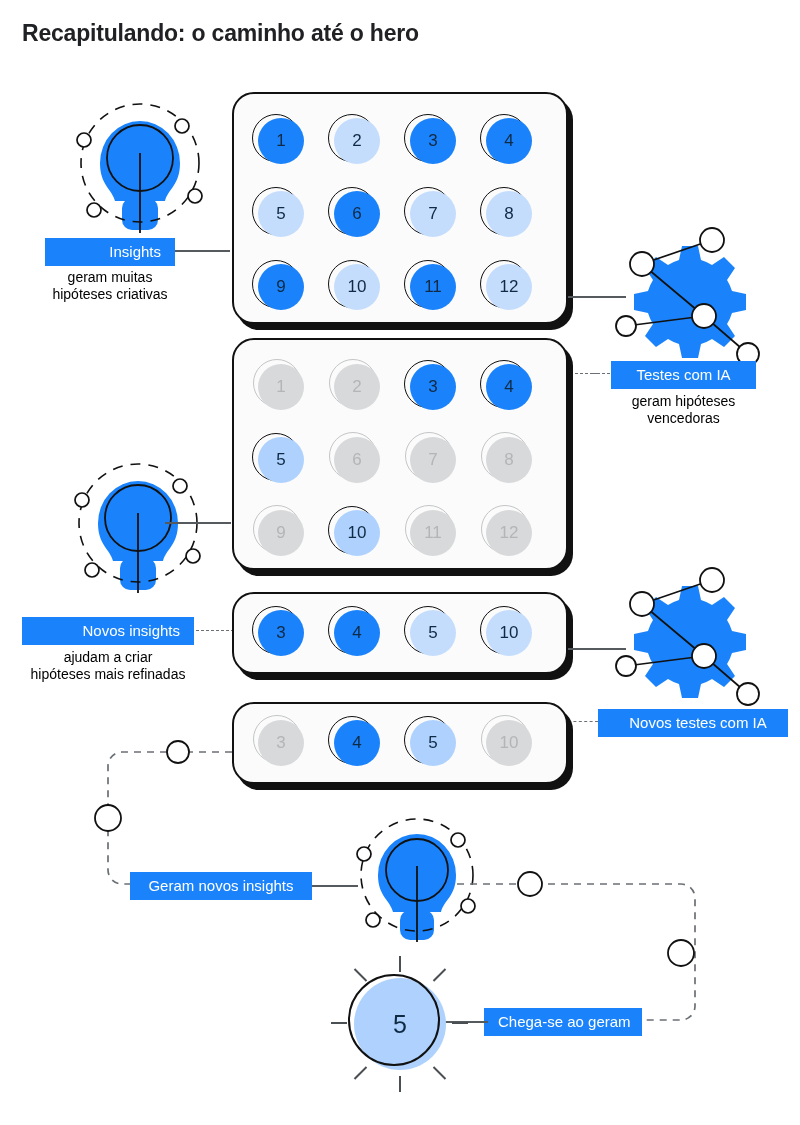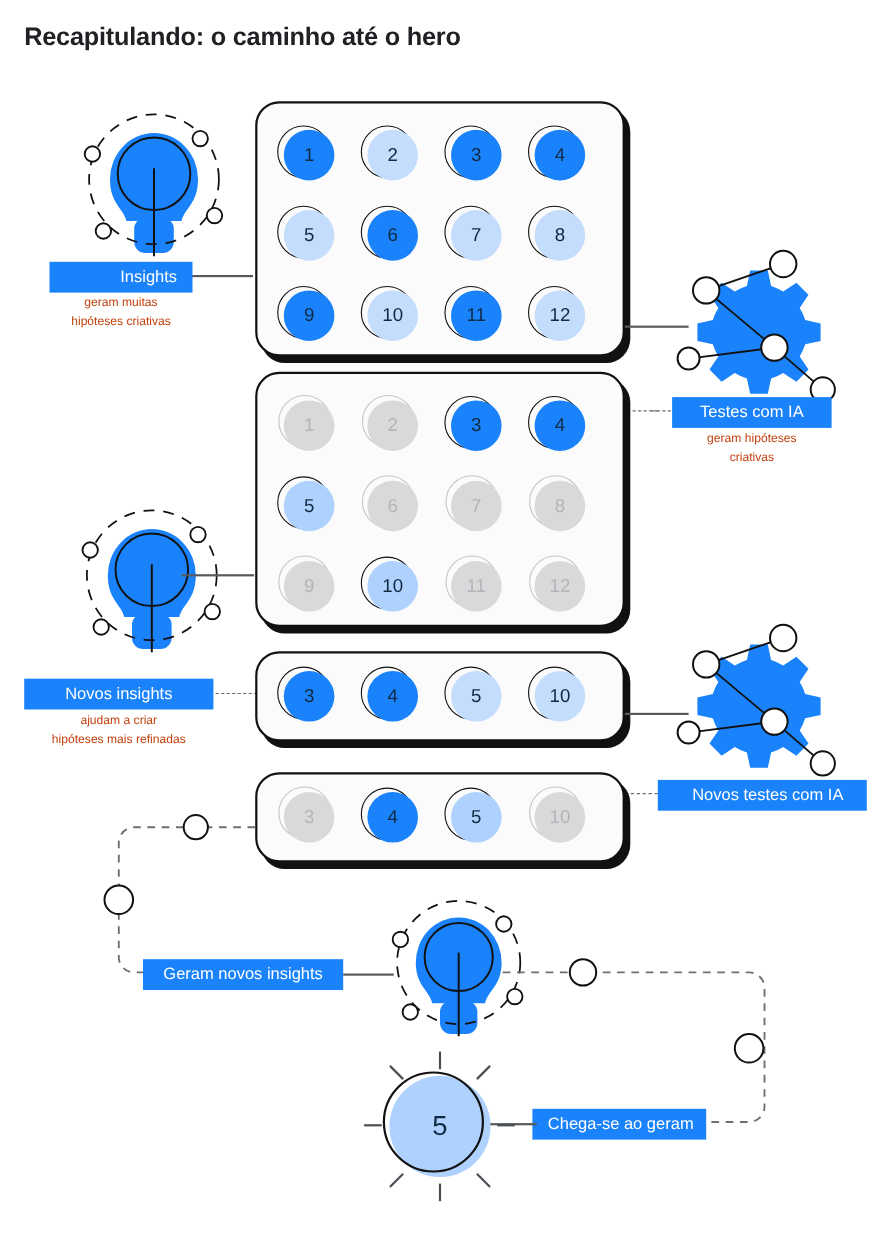--- a/index.html
+++ b/index.html
@@ -67,22 +67,22 @@
     position: absolute;
     background: #1a83fb;
     color: #ffffff;
     font-size: 15px;
     padding: 6px 14px 7px 14px;
     white-space: nowrap;
     line-height: 1;
   }
   .caption {
     position: absolute;
-    font-size: 11px;
-    color: #c2410c;
+    font-size: 14px;
+    color: #000000;
     text-align: center;
     line-height: 1.35;
     white-space: nowrap;
   }
   .line-solid { position: absolute; background: #555a5e; }
   .line-dash-h {
     position: absolute; height: 0;
     border-top: 1.6px dashed #6b7075;
   }
 
@@ -203,21 +203,21 @@
       <circle cx="112" cy="14" r="12" fill="#fff" stroke="#111" stroke-width="1.8"></circle>
       <circle cx="26" cy="100" r="10" fill="#fff" stroke="#111" stroke-width="1.8"></circle>
       <circle cx="104" cy="90" r="12" fill="#fff" stroke="#111" stroke-width="1.8"></circle>
       <circle cx="148" cy="128" r="11" fill="#fff" stroke="#111" stroke-width="1.8"></circle>
     </svg>
   </div>
 
   <div class="line-dash-h" style="left:592px;top:373px;width:18px;"></div>
   <div class="label-box" style="left:611px;top:361px;width:145px;text-align:center;">Testes com IA</div>
   <div class="caption" style="left:611px;top:392px;width:145px;">geram hipóteses</div>
-  <div class="caption" style="left:611px;top:409px;width:145px;">criativas</div>
+  <div class="caption" style="left:611px;top:409px;width:145px;">vencedoras</div>
 
   <div class="line-dash-h" style="left:570px;top:373px;width:28px;"></div>
 
   <div class="card" style="left:232px;top:338px;width:336px;height:232px;">
     <div class="grid-row" style="left:22px;top:22px;gap:28px;">
       <div class="pill off">
           <div class="ring"></div>
           <div class="disc">1</div>
         </div>
       <div class="pill off">
@@ -280,21 +280,21 @@
       <circle cx="100" cy="75" r="59" fill="none" stroke="#111" stroke-width="1.6" stroke-dasharray="10 8"></circle>
       <circle cx="44" cy="52" r="7" fill="#fff" stroke="#111" stroke-width="1.7"></circle>
       <circle cx="142" cy="38" r="7" fill="#fff" stroke="#111" stroke-width="1.7"></circle>
       <circle cx="54" cy="122" r="7" fill="#fff" stroke="#111" stroke-width="1.7"></circle>
       <circle cx="155" cy="108" r="7" fill="#fff" stroke="#111" stroke-width="1.7"></circle>
     </svg>
   </div>
 
   <div class="line-solid" style="left:165px;top:522px;width:66px;height:1.8px;"></div>
 
-  <div class="label-box" style="left:22px;top:617px;width:172px;text-align:center;">Novos insights</div>
+  <div class="label-box" style="left:22px;top:617px;width:172px;text-align:right;">Novos insights</div>
   <div class="caption" style="left:22px;top:648px;width:172px;">ajudam a criar</div>
   <div class="caption" style="left:12px;top:665px;width:192px;">hipóteses mais refinadas</div>
 
   <div class="line-dash-h" style="left:196px;top:630px;width:38px;"></div>
 
   <div class="card" style="left:232px;top:592px;width:336px;height:82px;">
     <div class="grid-row" style="left:22px;top:14px;gap:28px;">
       <div class="pill dark">
           <div class="ring"></div>
           <div class="disc">3</div>

